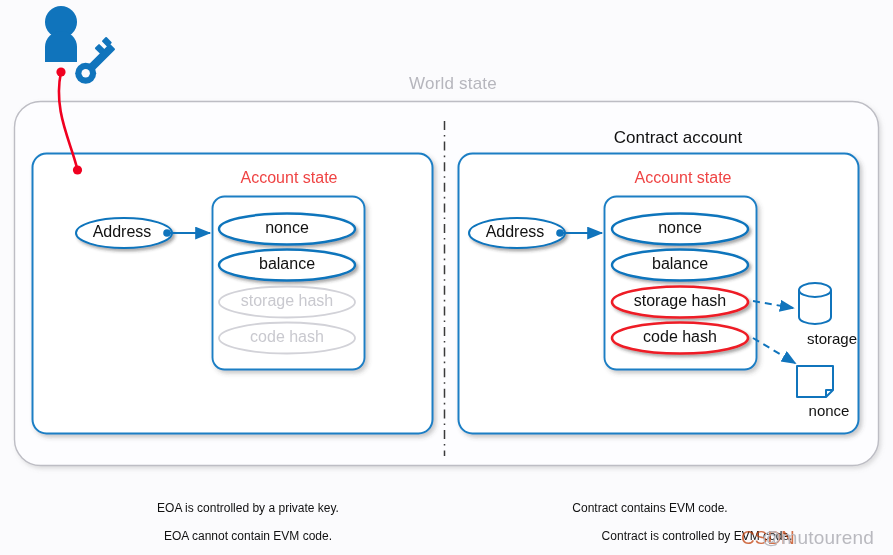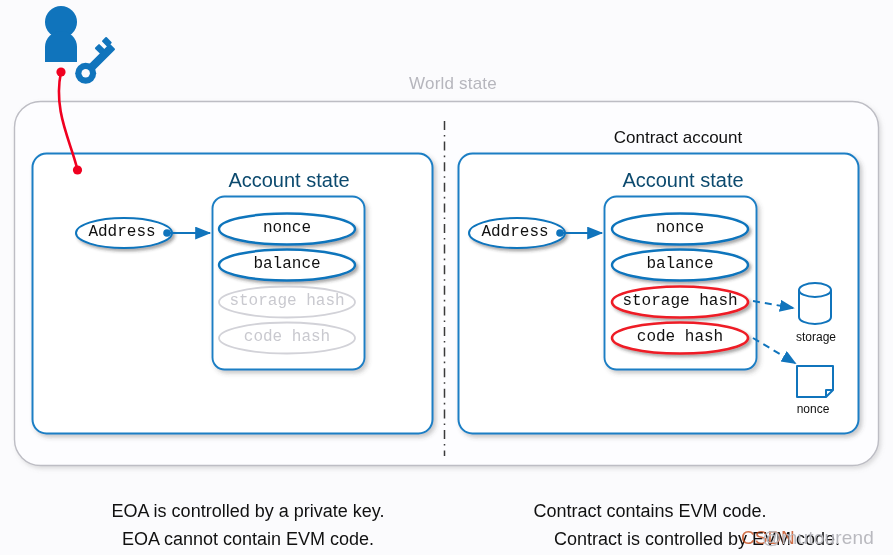--- a/index.html
+++ b/index.html
@@ -14,25 +14,25 @@
   #stage svg{position:absolute;left:0;top:0;}
 
   .lbl{position:absolute;color:#000;white-space:nowrap;}
   .lbl.center{transform:translateX(-50%);}
 
   #world-title{
     font-size:17px;color:#b6b6bd;letter-spacing:.2px;
   }
   .acct-title{font-size:17px;color:#111;}
   .acct-title .sub{font-size:12.5px;}
-  .state-title{font-size:20px;color:#0c4a6e;}
-  .node-label{font-size:16px;color:#111;font-family:Liberation Mono, monospace;}
+  .state-title{font-size:16px;color:#ef4444;}
+  .node-label{font-size:16px;color:#111;}
   .node-label.muted{color:#c9c9cf;}
-  .icon-label{font-size:12px;color:#111;}
-  .caption{font-size:18px;color:#111;}
+  .icon-label{font-size:15px;color:#111;margin-left:16px;}
+  .caption{font-size:12px;color:#111;}
 
   #watermark{
     position:absolute;left:762px;top:527px;
     font-size:19px;color:#b9b9bf;white-space:nowrap;
     letter-spacing:.2px;
   }
   #watermark-csdn{
     position:absolute;left:741px;top:527px;
     font-size:19px;color:#c2410c;white-space:nowrap;
     opacity:.75;

